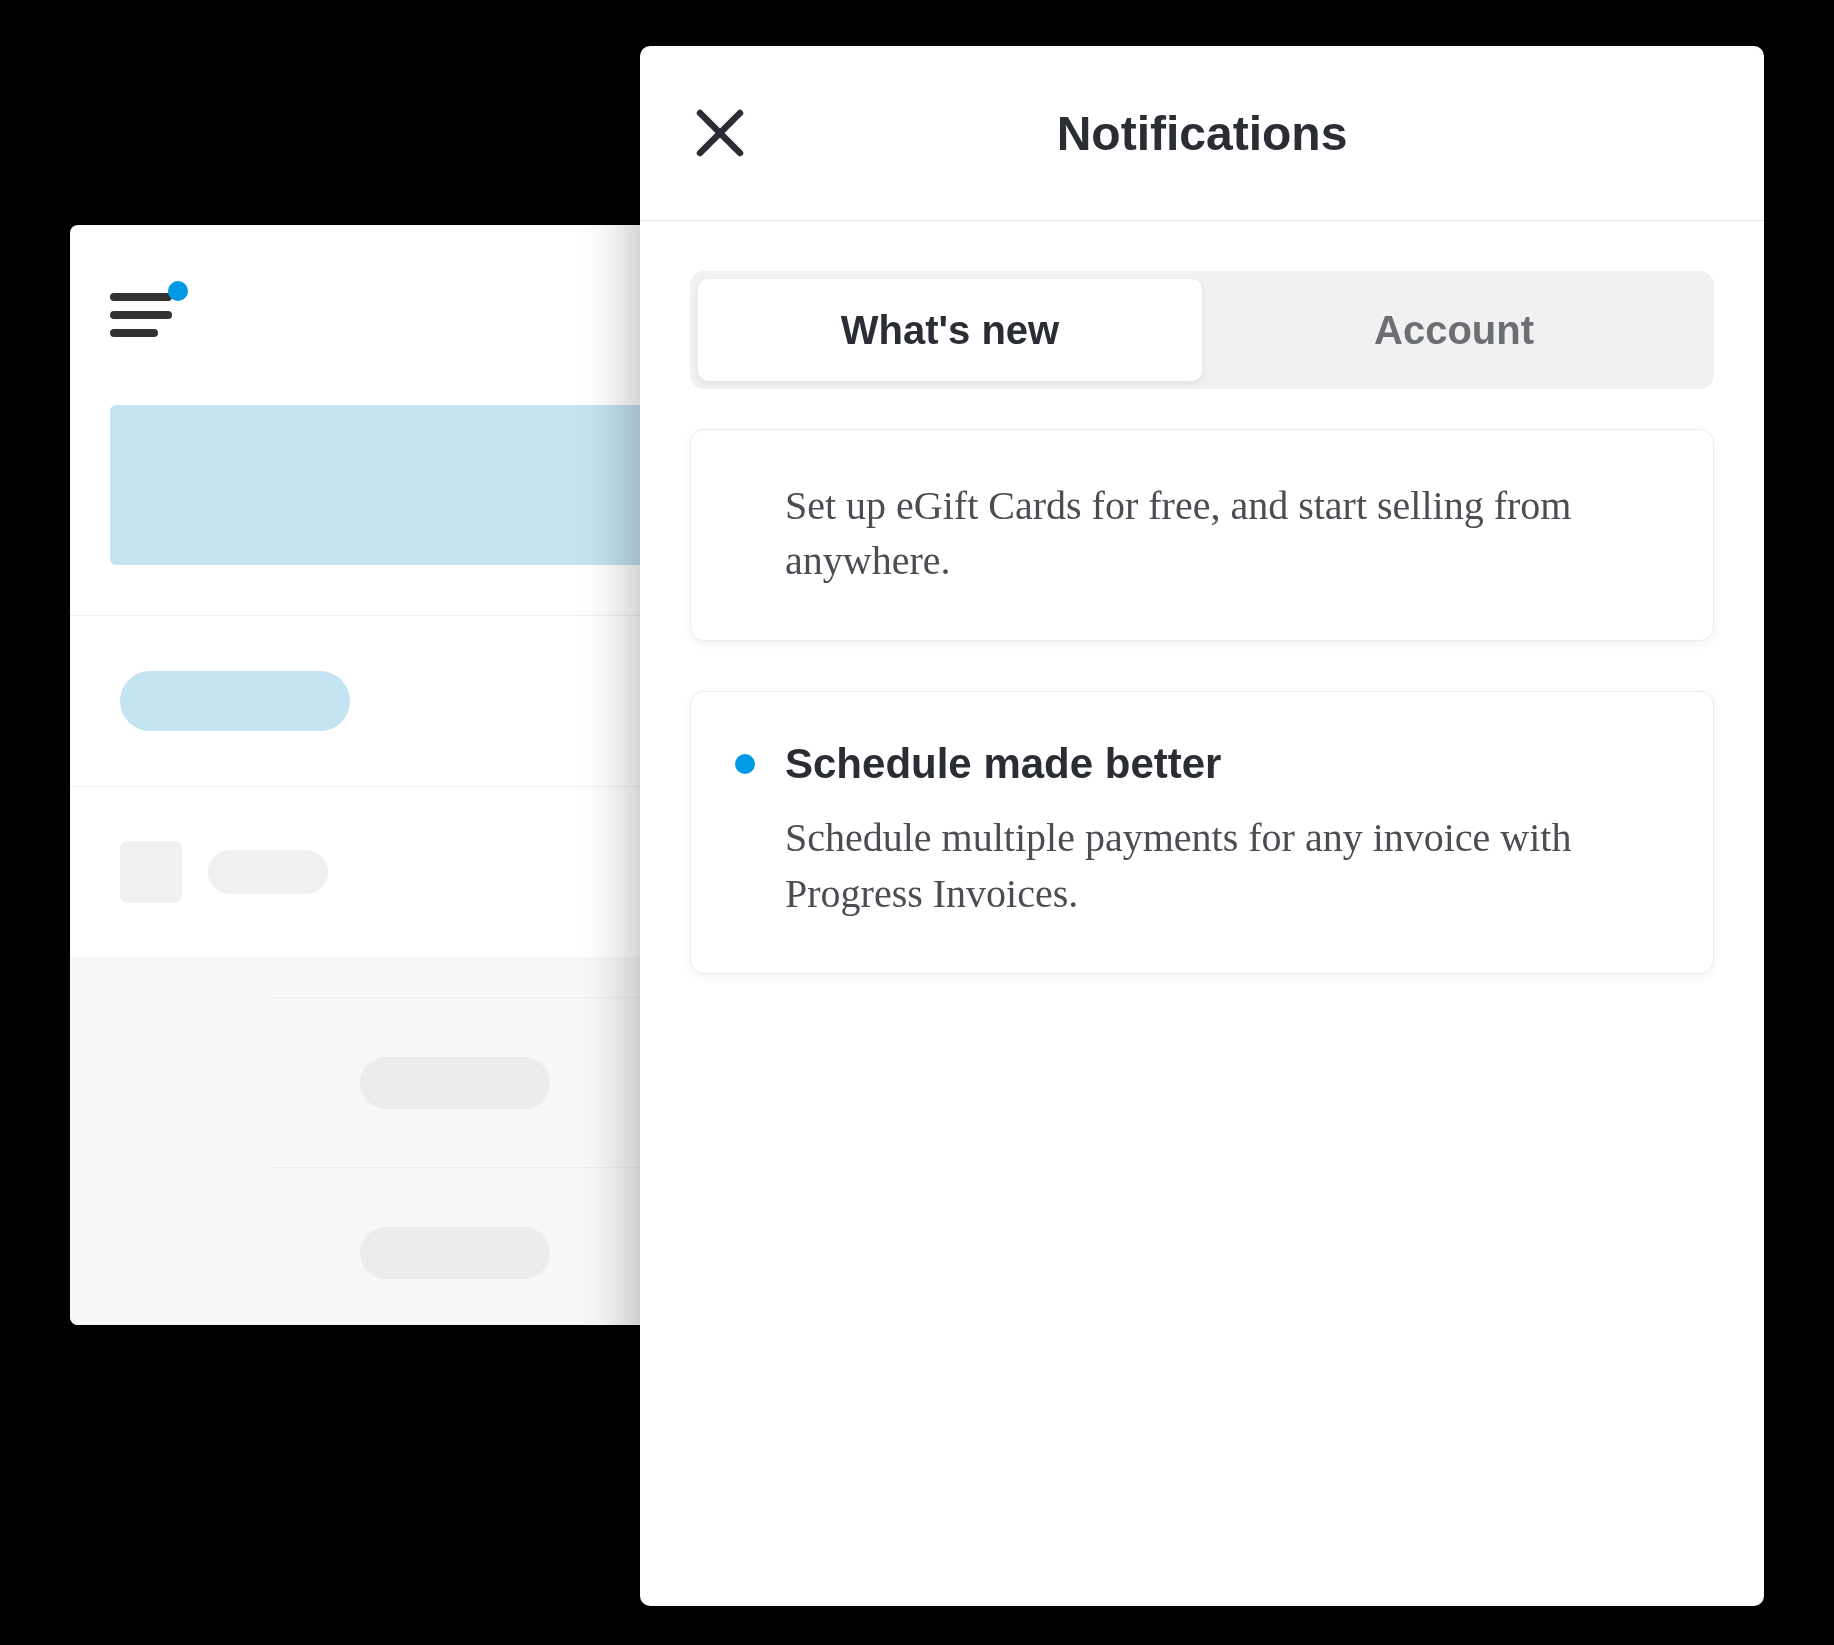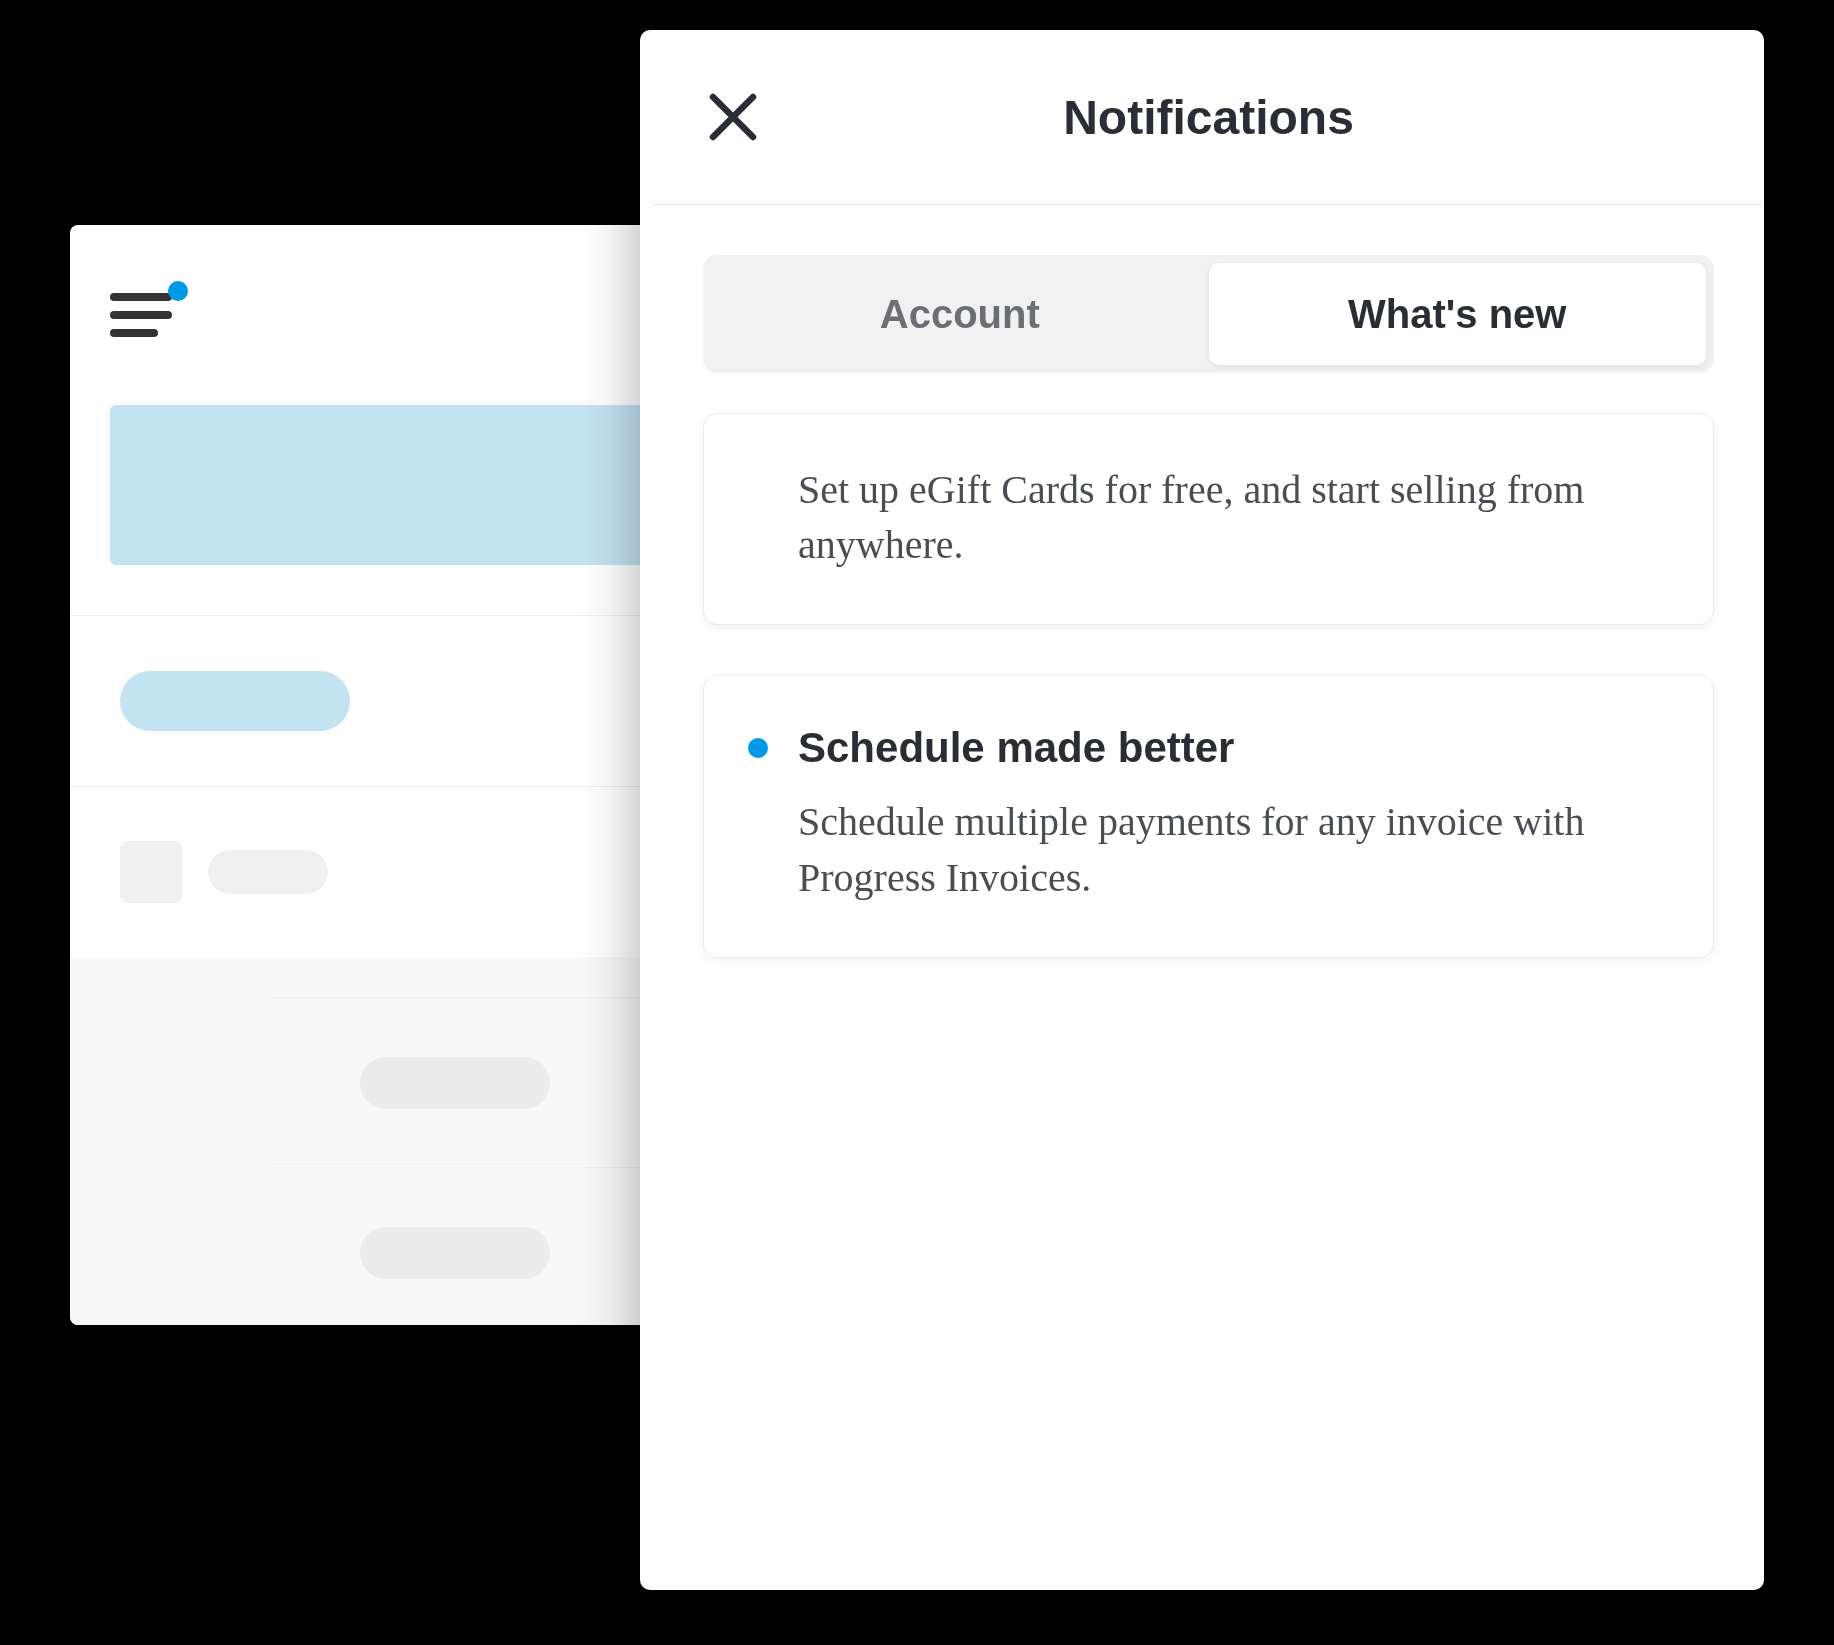--- a/index.html
+++ b/index.html
@@ -95,28 +95,27 @@
   }
   .bg-list-row .p {
     width: 190px; height:52px; background:#ececec; border-radius:28px;
     margin-left: 90px;
   }
 
   
   .notif-panel {
     position: absolute;
     left: 640px;
-    top: 30px;
+    top: 46px;
     width: 1124px;
     height: 1560px;
     background: #fff;
     border-radius: 10px;
     box-shadow: -10px 0 50px rgba(0,0,0,0.25);
     overflow: hidden;
-    padding-left: 13px;
   }
   .notif-header {
     height: 175px;
     display:flex;
     align-items:center;
     position:relative;
     border-bottom: 1px solid #e7e7e7;
   }
   .close-btn {
     position:absolute;
@@ -229,22 +228,22 @@
   <div class="notif-header">
     <div class="close-btn">
       <svg viewBox="0 0 24 24">
         <path d="M4 4 L20 20 M20 4 L4 20" stroke="#2a2d33" stroke-width="2.6" stroke-linecap="round" fill="none"></path>
       </svg>
     </div>
     <div class="notif-title">Notifications</div>
   </div>
 
   <div class="seg-control">
+    <div class="seg-item active">What's new</div>
     <div class="seg-item">Account</div>
-    <div class="seg-item active">What's new</div>
   </div>
 
   <div class="card">
     <div class="card-body">Set up eGift Cards for free, and start selling from anywhere.</div>
   </div>
 
   <div class="card">
     <div class="card-head">
       <div class="card-dot"></div>
       <div class="card-title">Schedule made better</div>

